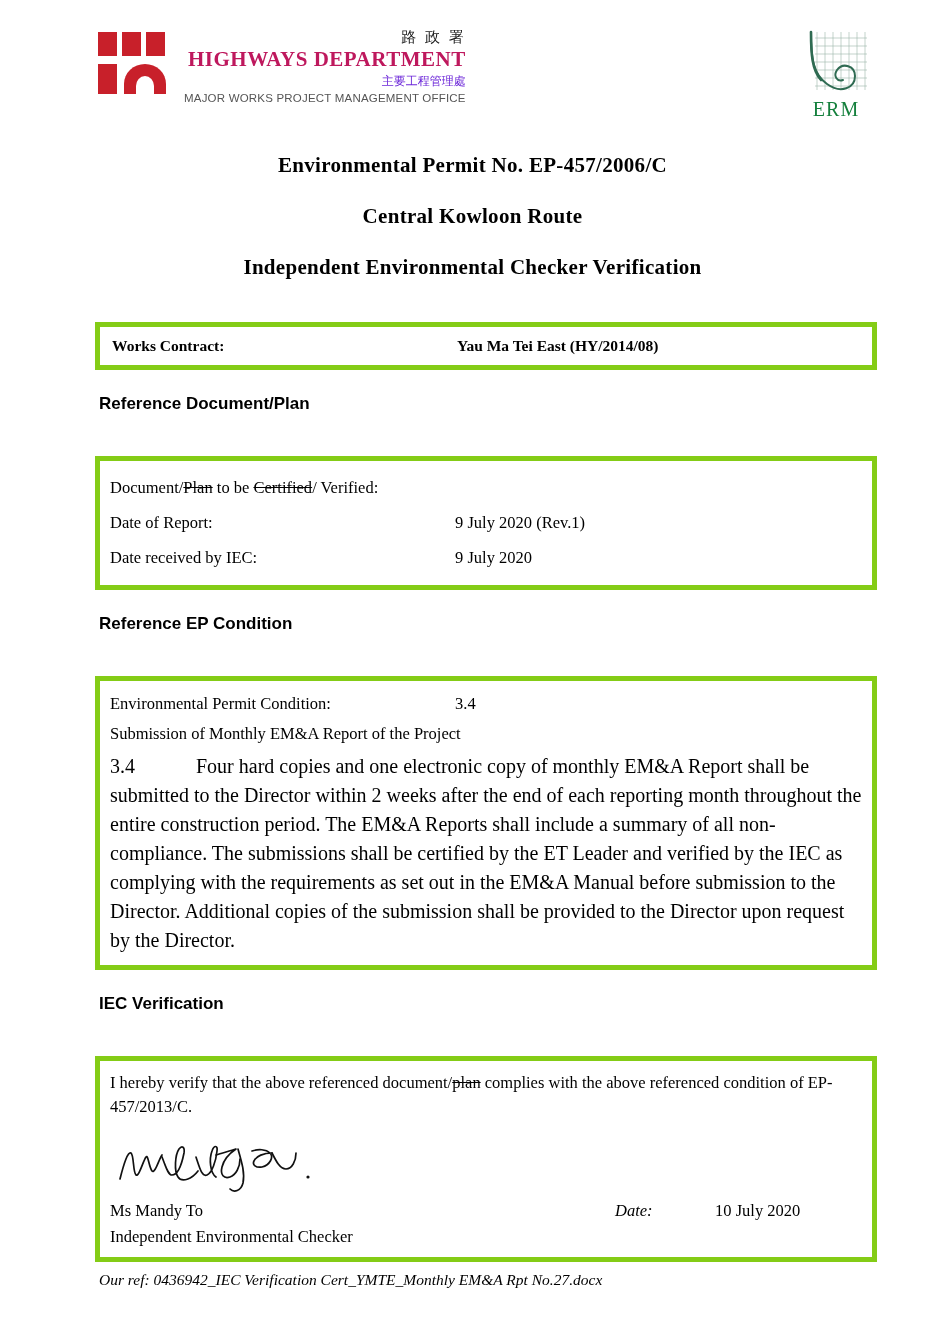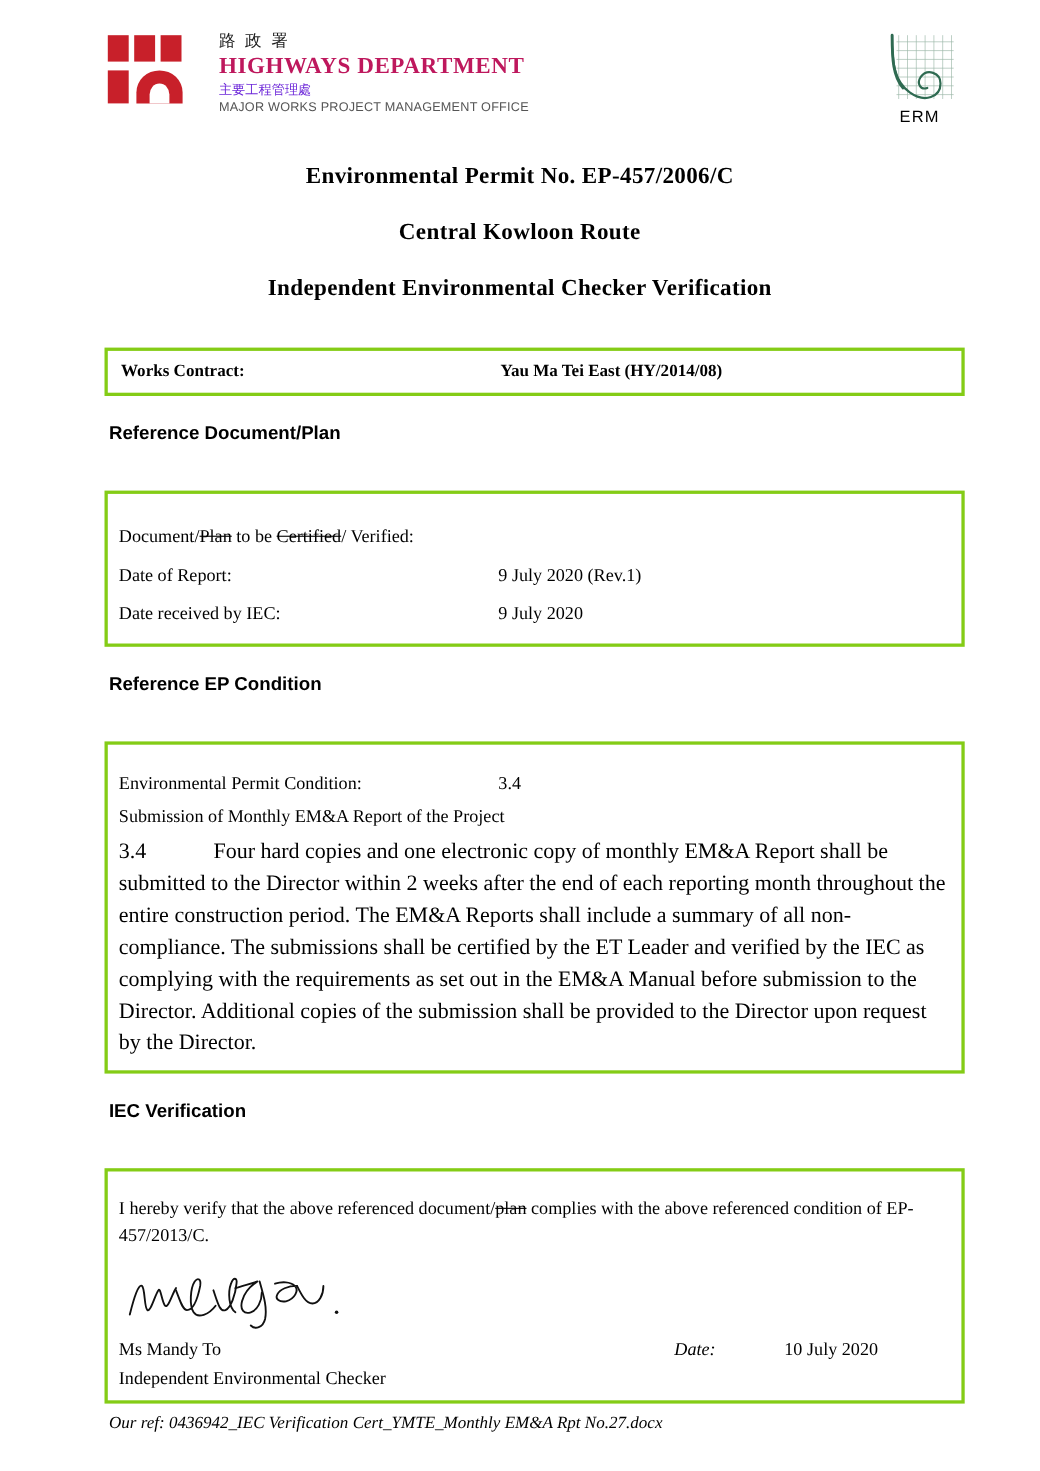--- a/index.html
+++ b/index.html
@@ -26,21 +26,22 @@
   
   .header {
     display: flex;
     align-items: flex-start;
     justify-content: space-between;
     padding: 26px 70px 0 98px;
   }
   .hd-left {
     display: flex;
     align-items: flex-start;
-    gap: 23px;
+    gap: 8px;
+    text-align: right;
   }
   .hd-logo-mark {
     width: 78px;
     height: 72px;
     position: relative;
     flex: none;
   }
   .hd-logo-mark .blk {
     position: absolute;
     background: #c8202a;
@@ -107,24 +108,24 @@
   .hd-right {
     text-align: center;
     padding-top: 4px;
   }
   .erm-mark {
     width: 78px;
     height: 66px;
     margin: 0 auto;
   }
   .erm-label {
-    font-family: Liberation Sans, sans-serif;
-    font-size: 15px;
+    font-family: Liberation Serif, serif;
+    font-size: 20px;
     letter-spacing: 1px;
-    color: #000000;
+    color: #15803d;
     margin-top: 2px;
   }
 
   
   .titles {
     text-align: center;
     margin-top: 32px;
   }
   .title-line {
     font-family: "Liberation Serif", serif;
@@ -133,26 +134,26 @@
     letter-spacing: 0.3px;
     margin: 0 0 26px 0;
   }
   .title-line.t3 { margin-bottom: 20px; }
 
   
   .content {
     padding: 0 68px 0 95px;
   }
   .box {
-    border: 3px solid #84cc16;
+    border: 5px solid #84cc16;
     box-sizing: border-box;
     margin-top: 42px;
   }
   .box-pad {
-    padding: 22px 10px 10px 10px;
+    padding: 10px 10px 10px 10px;
   }
   .section-label {
     font-family: Liberation Sans, sans-serif;
     font-weight: bold;
     font-size: 17px;
     margin: 24px 0 6px 4px;
   }
 
   .row {
     display: flex;

